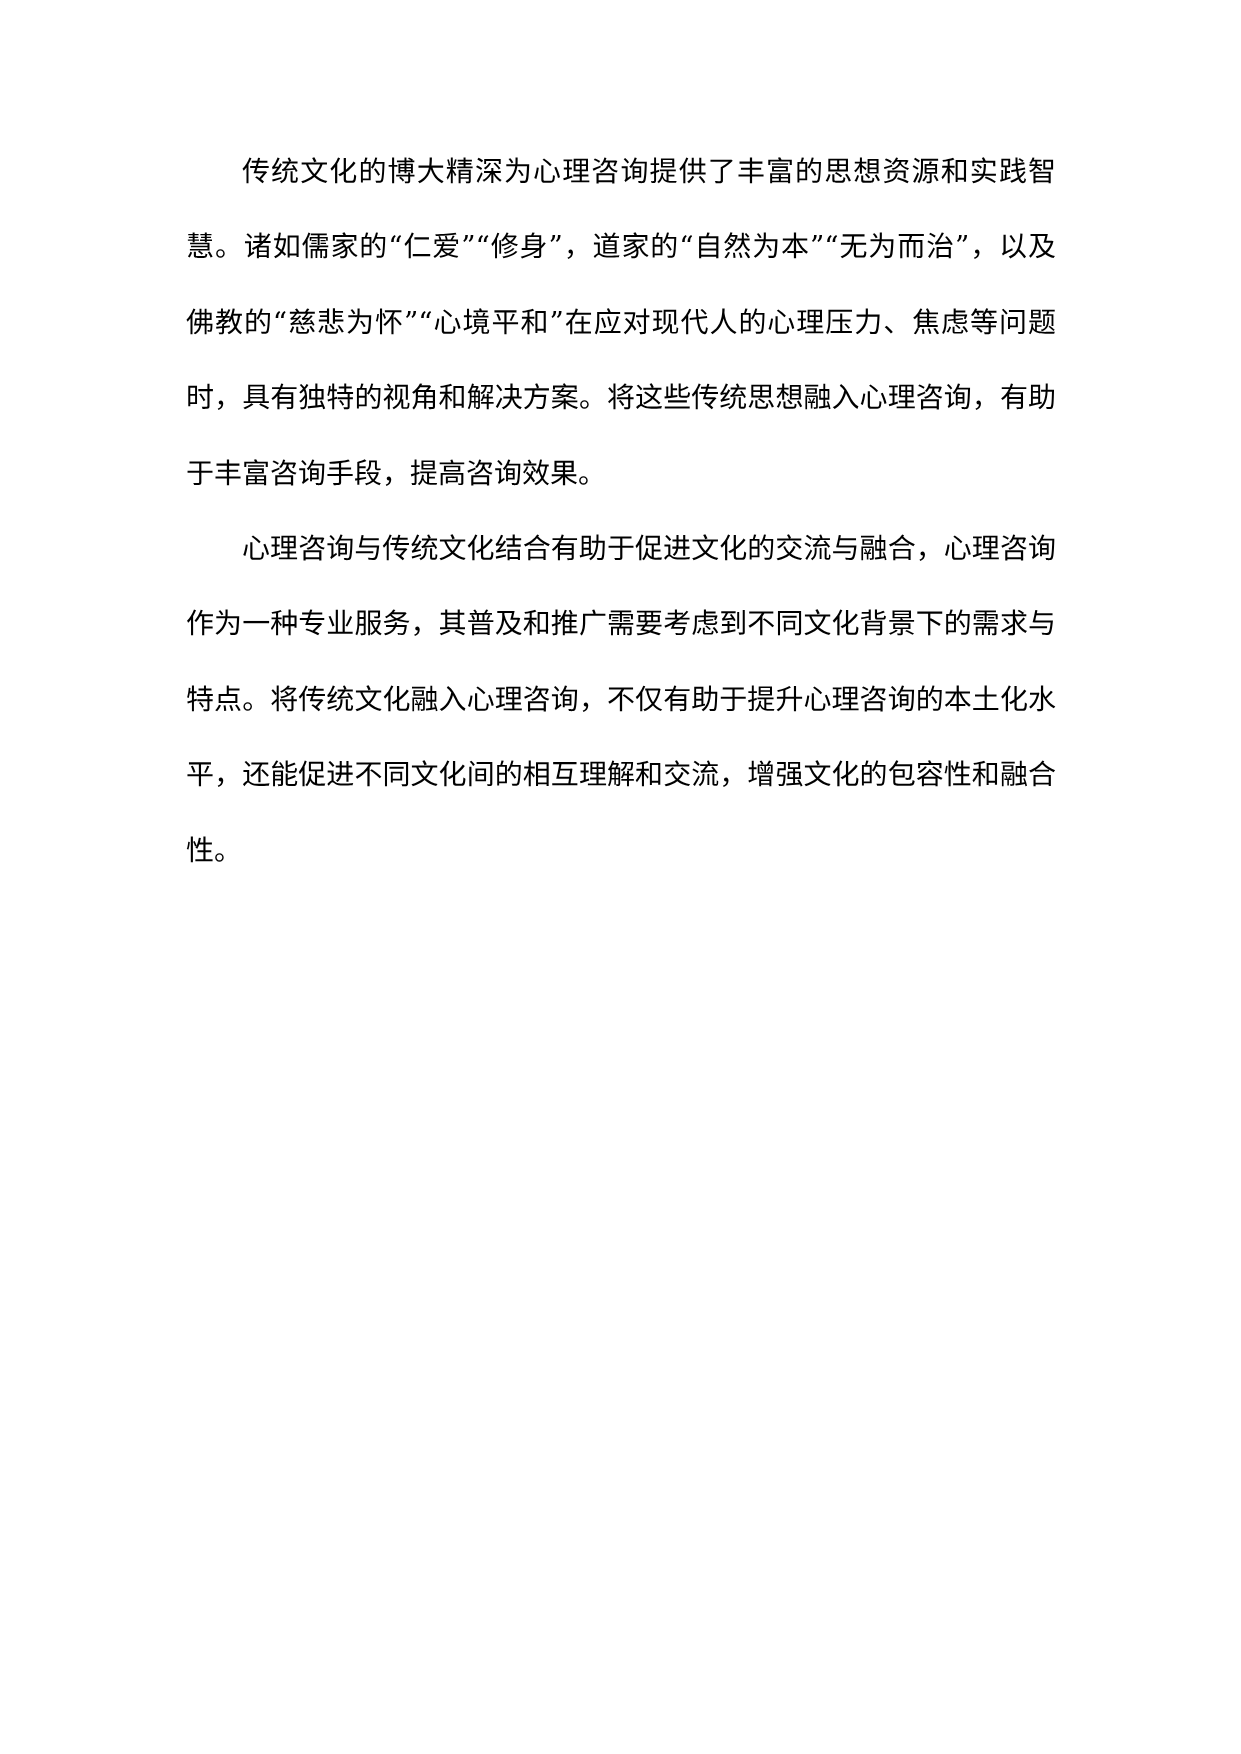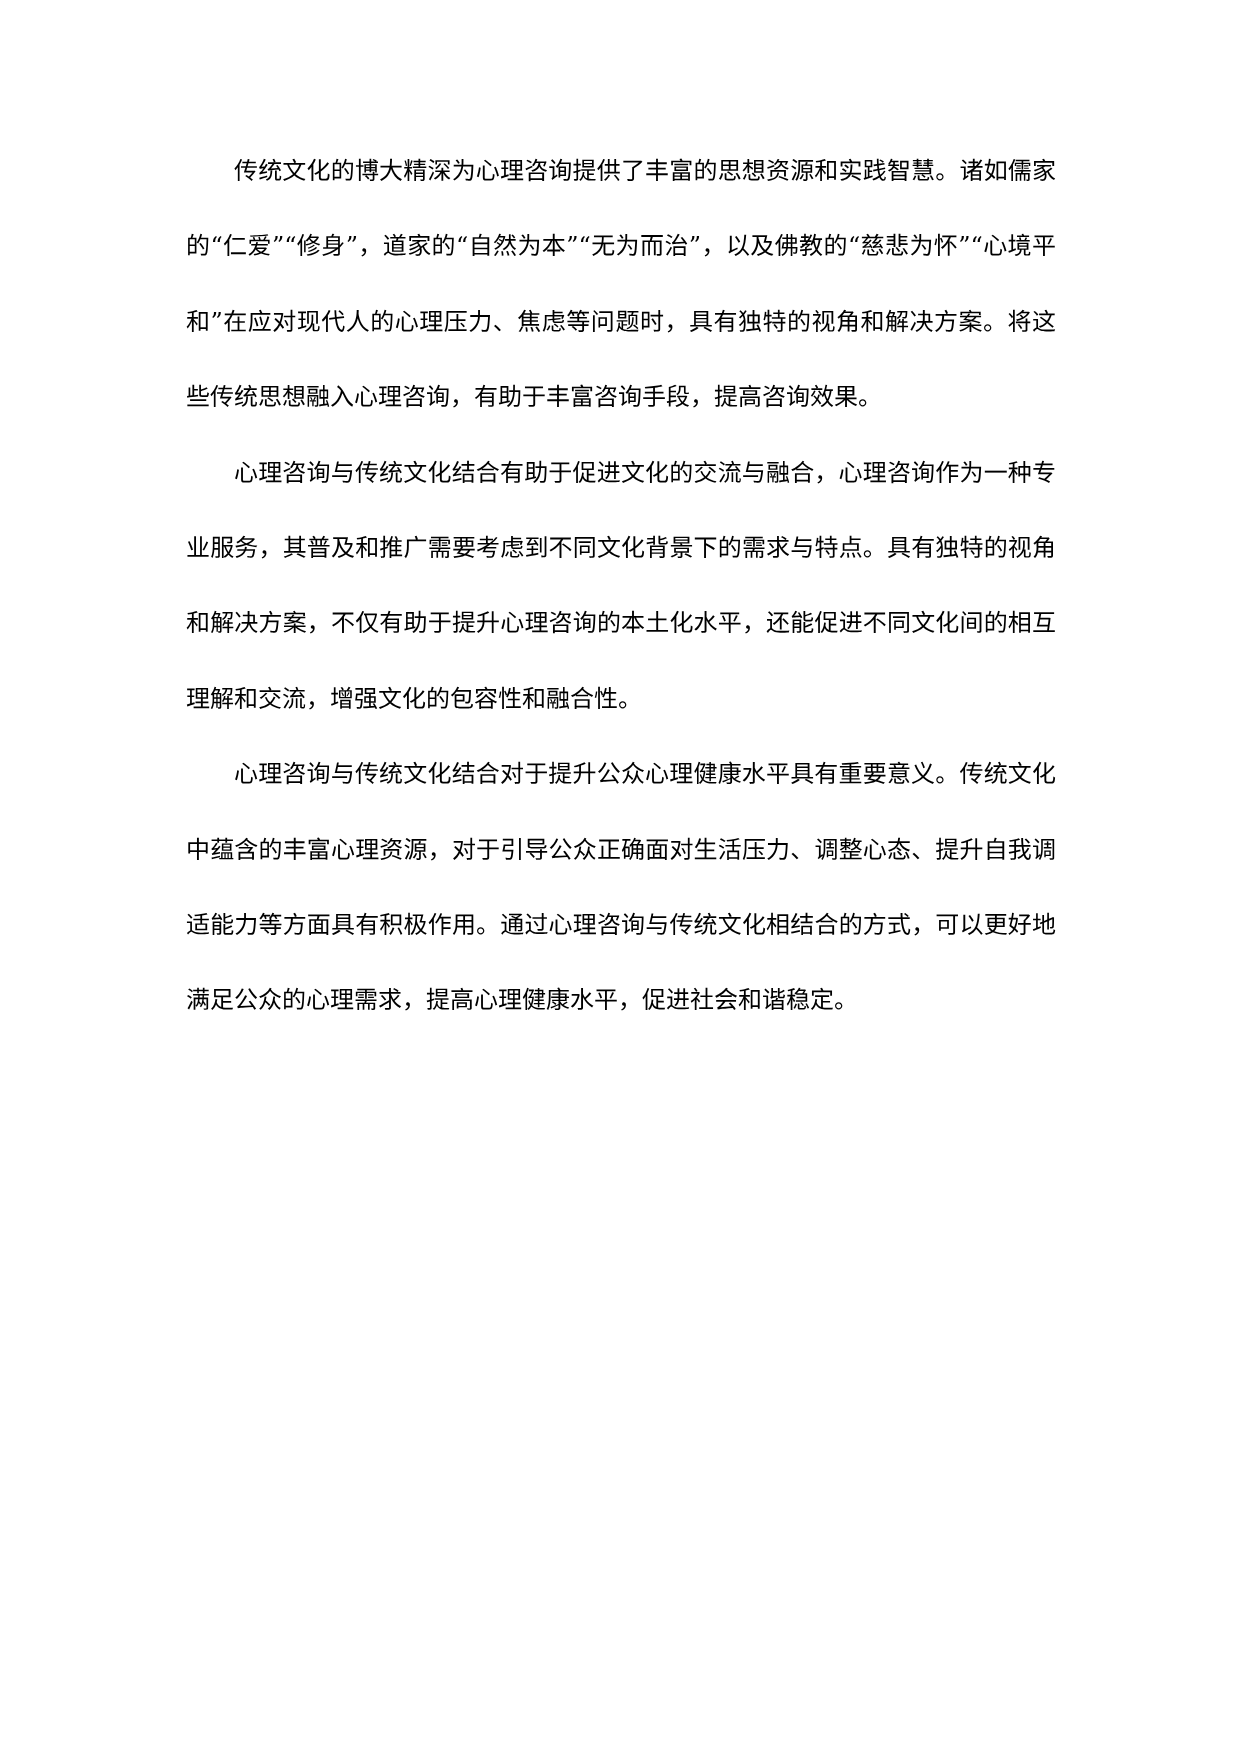--- a/index.html
+++ b/index.html
@@ -14,35 +14,34 @@
       background: #ffffff;
       overflow: hidden;
       font-family: "DejaVu Serif", "Liberation Serif", serif;
     }
     .doc-body {
       position: absolute;
       left: 186px;
       top: 134px;
       width: 870px;
       color: #000000;
-      font-size: 24px;
+      font-size: 28px;
       line-height: 75.4px;
       text-align: justify;
       text-justify: inter-ideograph;
       word-break: break-all;
       overflow-wrap: break-word;
     }
     .doc-body p {
       margin: 0;
       padding: 0;
       text-indent: 2em;
     }
   </style>
 </head>
 <body>
 
 <div class="page">
   <div class="doc-body">
     <p>传统文化的博大精深为心理咨询提供了丰富的思想资源和实践智慧。诸如儒家的“仁爱”“修身”，道家的“自然为本”“无为而治”，以及佛教的“慈悲为怀”“心境平和”在应对现代人的心理压力、焦虑等问题时，具有独特的视角和解决方案。将这些传统思想融入心理咨询，有助于丰富咨询手段，提高咨询效果。</p>
-    <p>心理咨询与传统文化结合有助于促进文化的交流与融合，心理咨询作为一种专业服务，其普及和推广需要考虑到不同文化背景下的需求与特点。具有独特的视角和解决方案，不仅有助于提升心理咨询的本土化水平，还能促进不同文化间的相互理解和交流，增强文化的包容性和融合性。</p>
-    <p>心理咨询与传统文化结合对于提升公众心理健康水平具有重要意义。传统文化中蕴含的丰富心理资源，对于引导公众正确面对生活压力、调整心态、提升自我调适能力等方面具有积极作用。通过心理咨询与传统文化相结合的方式，可以更好地满足公众的心理需求，提高心理健康水平，促进社会和谐稳定。</p>
+    <p>心理咨询与传统文化结合有助于促进文化的交流与融合，心理咨询作为一种专业服务，其普及和推广需要考虑到不同文化背景下的需求与特点。将传统文化融入心理咨询，不仅有助于提升心理咨询的本土化水平，还能促进不同文化间的相互理解和交流，增强文化的包容性和融合性。</p>
   </div>
 </div>
 
 </body></html>

